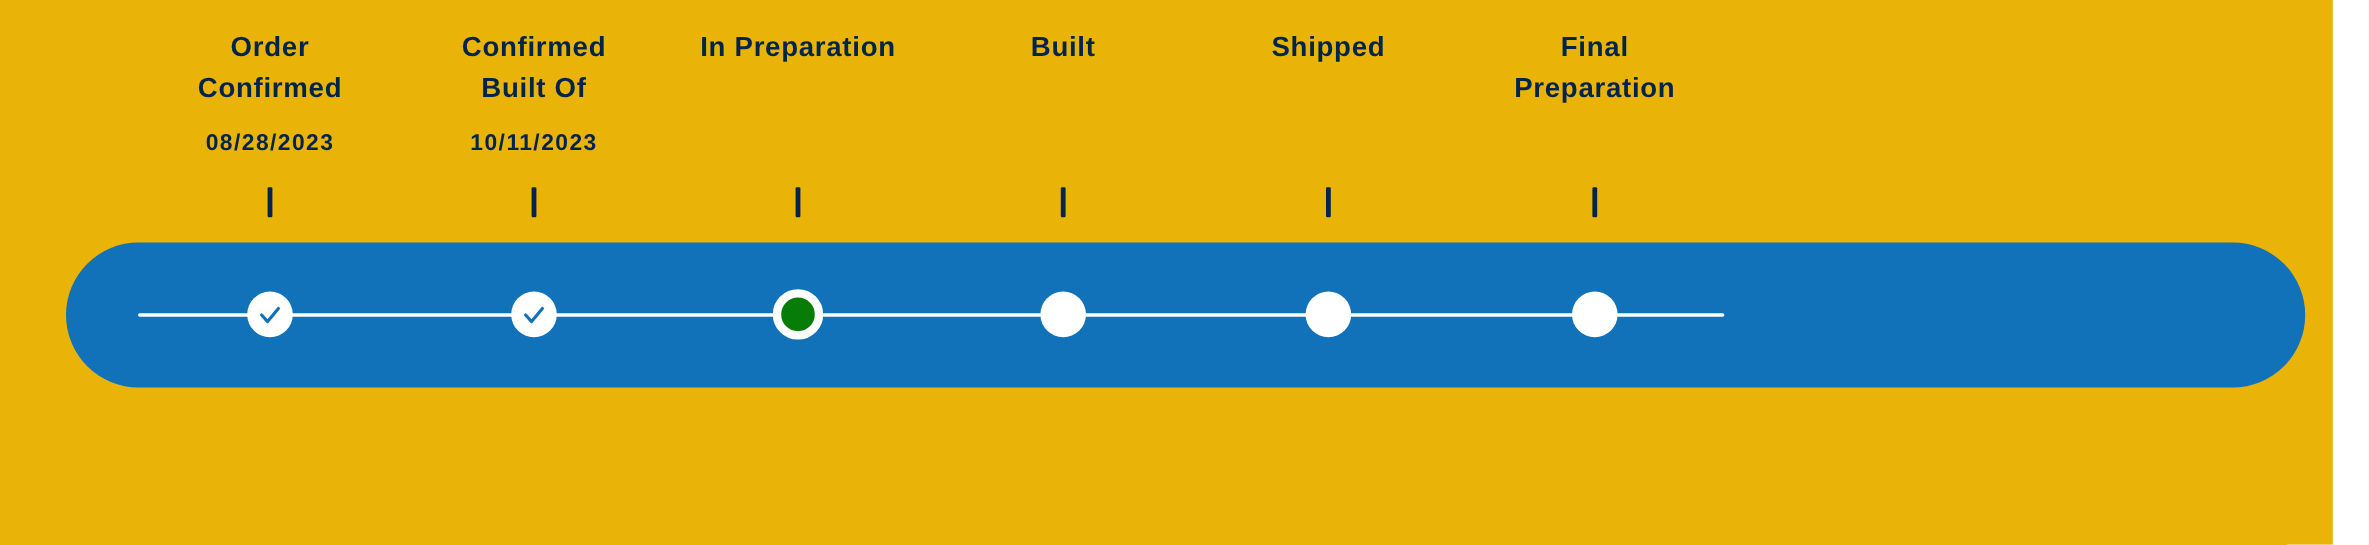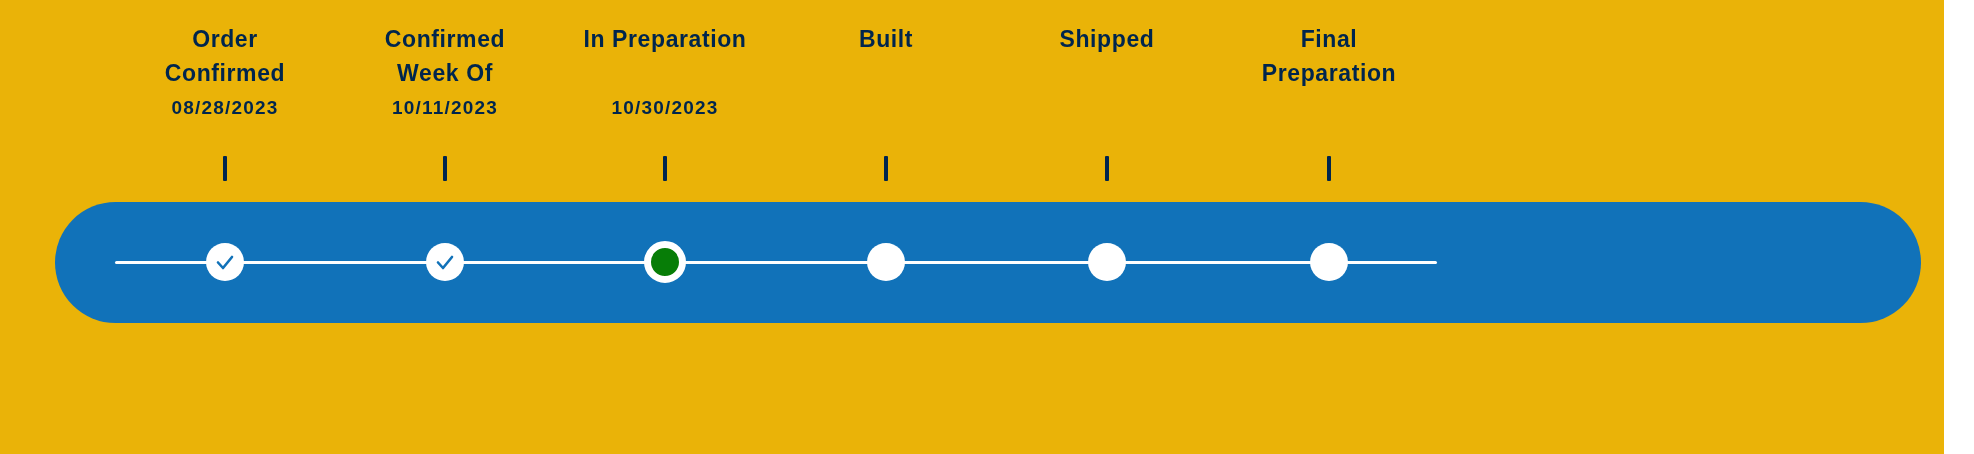--- a/index.html
+++ b/index.html
@@ -39,21 +39,21 @@
   .stage-label .line1,
   .stage-label .line2 {
     font-size: 23px;
     line-height: 34px;
     white-space: nowrap;
   }
   .stage-label .line2 { min-height: 34px; }
   .stage-label .date {
     font-size: 19px;
     line-height: 28px;
-    margin-top: 4px;
+    margin-top: 16px;
     letter-spacing: 1.2px;
     white-space: nowrap;
   }
 
   .tick {
     position: absolute;
     top: 156px;
     width: 4px;
     height: 25px;
     margin-left: -2px;
@@ -115,27 +115,26 @@
 
 <div class="tracker">
 
   <div class="stage-label s0">
     <div class="line1">Order</div>
     <div class="line2">Confirmed</div>
     <div class="date">08/28/2023</div>
   </div>
   <div class="stage-label s1">
     <div class="line1">Confirmed</div>
-    <div class="line2">Week Of</div>
+    <div class="line2">Built Of</div>
     <div class="date">10/11/2023</div>
   </div>
   <div class="stage-label s2">
     <div class="line1">In Preparation</div>
     <div class="line2"></div>
-    <div class="date">10/30/2023</div>
   </div>
   <div class="stage-label s3">
     <div class="line1">Built</div>
     <div class="line2"></div>
     <div class="date"></div>
   </div>
   <div class="stage-label s4">
     <div class="line1">Shipped</div>
     <div class="line2"></div>
     <div class="date"></div>

